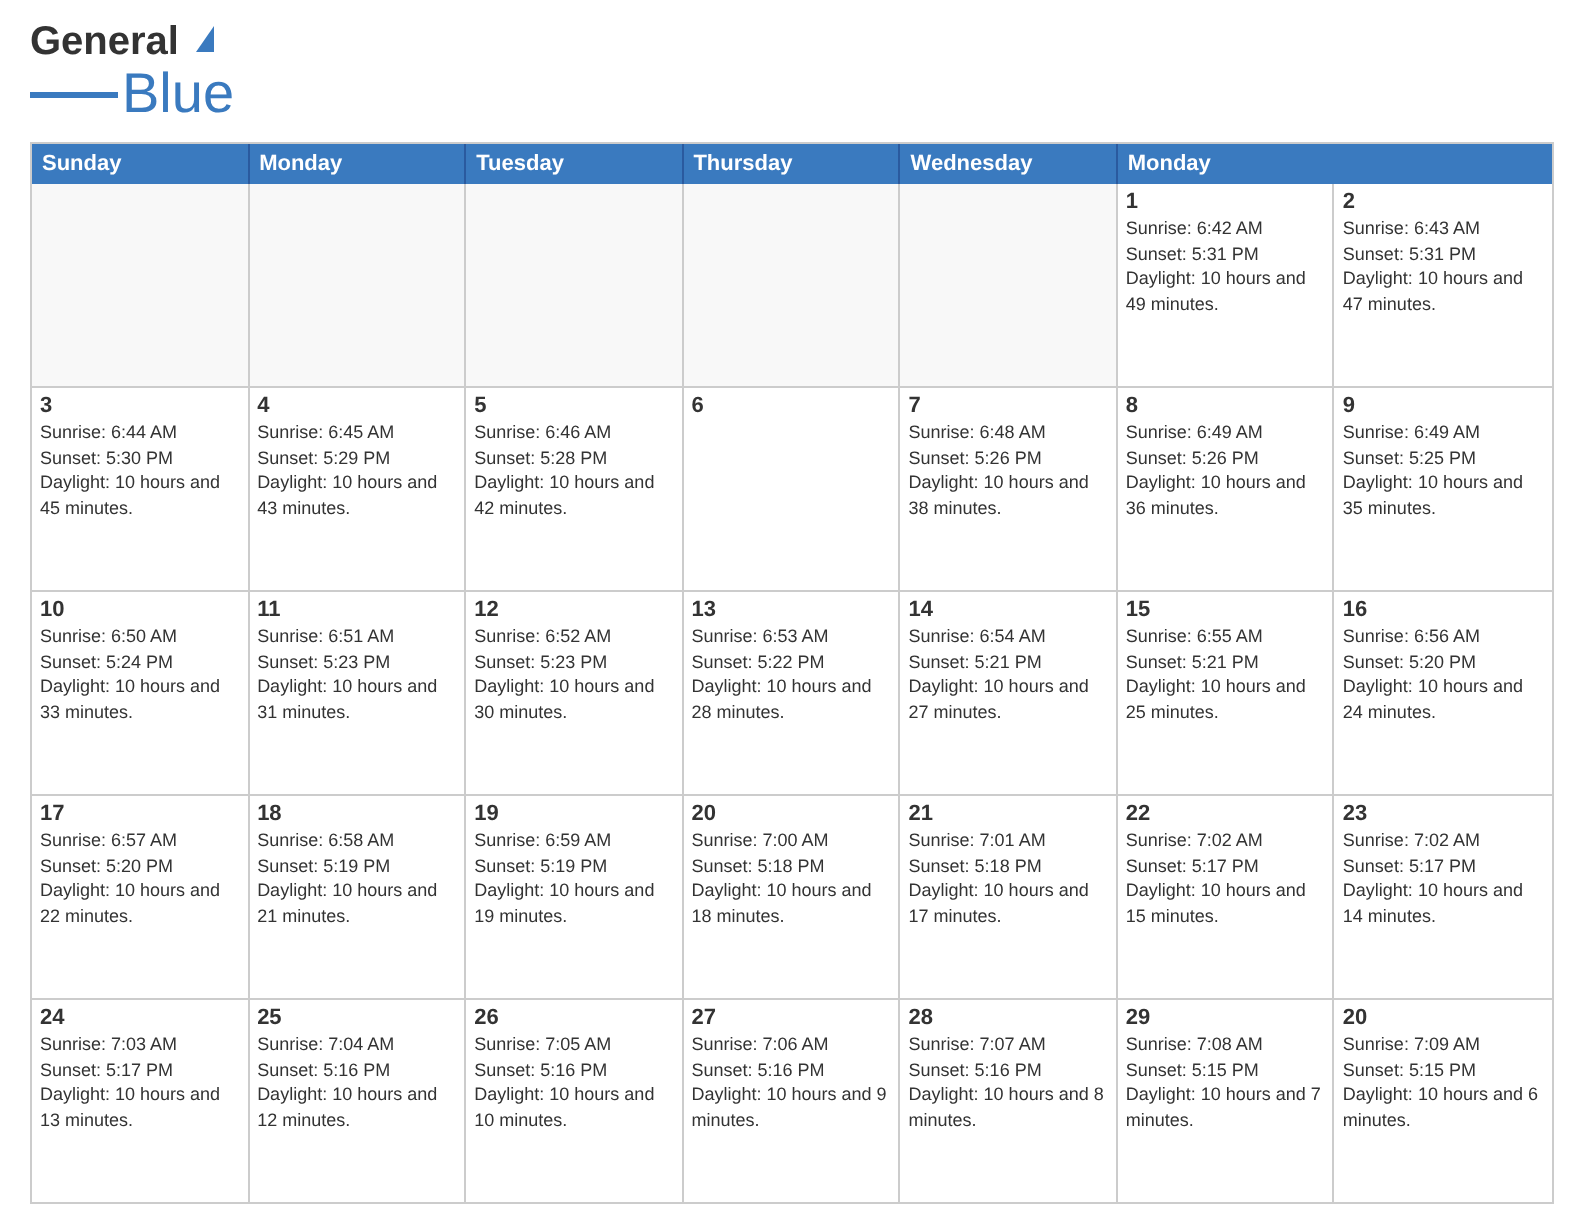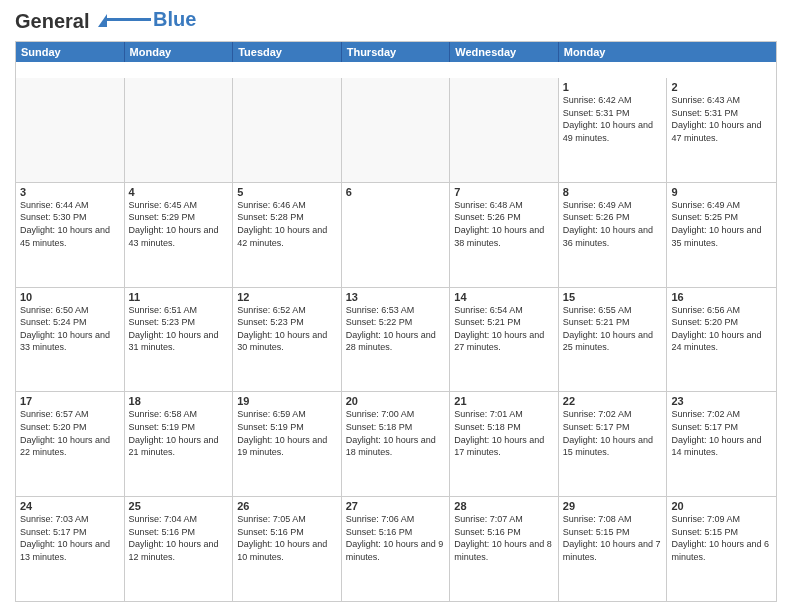--- a/index.html
+++ b/index.html
@@ -18,41 +18,40 @@
       flex-direction: column;
     }
     .header {
       display: flex;
       justify-content: space-between;
       align-items: flex-start;
       margin-bottom: 8px;
     }
     .logo {
       display: flex;
-      flex-direction: row;
+      flex-direction: column;
       align-items: flex-start;
     }
     .title-block {
       text-align: right;
     }
     .month-title {
       font-size: 32px;
       font-weight: bold;
       color: #333;
     }
     .location {
       font-size: 14px;
       color: #555;
     }
     .calendar {
       flex: 1;
       display: flex;
       flex-direction: column;
       border: 1px solid #ccc;
-      gap: 16px;
     }
     .cal-header {
       display: grid;
       grid-template-columns: repeat(7, 1fr);
       background: #3a7abf;
     }
     .cal-header-cell {
       color: #fff;
       font-size: 11px;
       font-weight: bold;
@@ -105,21 +104,21 @@
       <div style="display:flex; align-items:center;">
         <div style="position:relative; display:inline-block;">
           <span style="font-size:20px; font-weight:bold; color:#333; font-family:Arial;">
             <span style="color:#333;">General</span>
           </span>
           <span style="display:inline-block; width:0; height:0; border-left:9px solid transparent; border-bottom:13px solid #3a7abf; margin-left:3px; vertical-align:middle; position:relative; top:-3px;"></span>
         </div>
       </div>
       <div style="display:flex; align-items:center; margin-top:-2px;">
         <div style="width:44px; height:3px; background:#3a7abf; margin-right:2px;"></div>
-        <span style="font-size:20px; font-weight:bold; color:#3a7abf; font-family:Arial;">Blue</span>
+        <span style="font-size:28px; font-weight:normal; color:#3a7abf; font-family:Arial;">Blue</span>
       </div>
     </div>
     <div class="title-block">
       <div class="month-title"></div>
       <div class="location"></div>
     </div>
   </div>
 
   <div class="calendar">
     <div class="cal-header">

